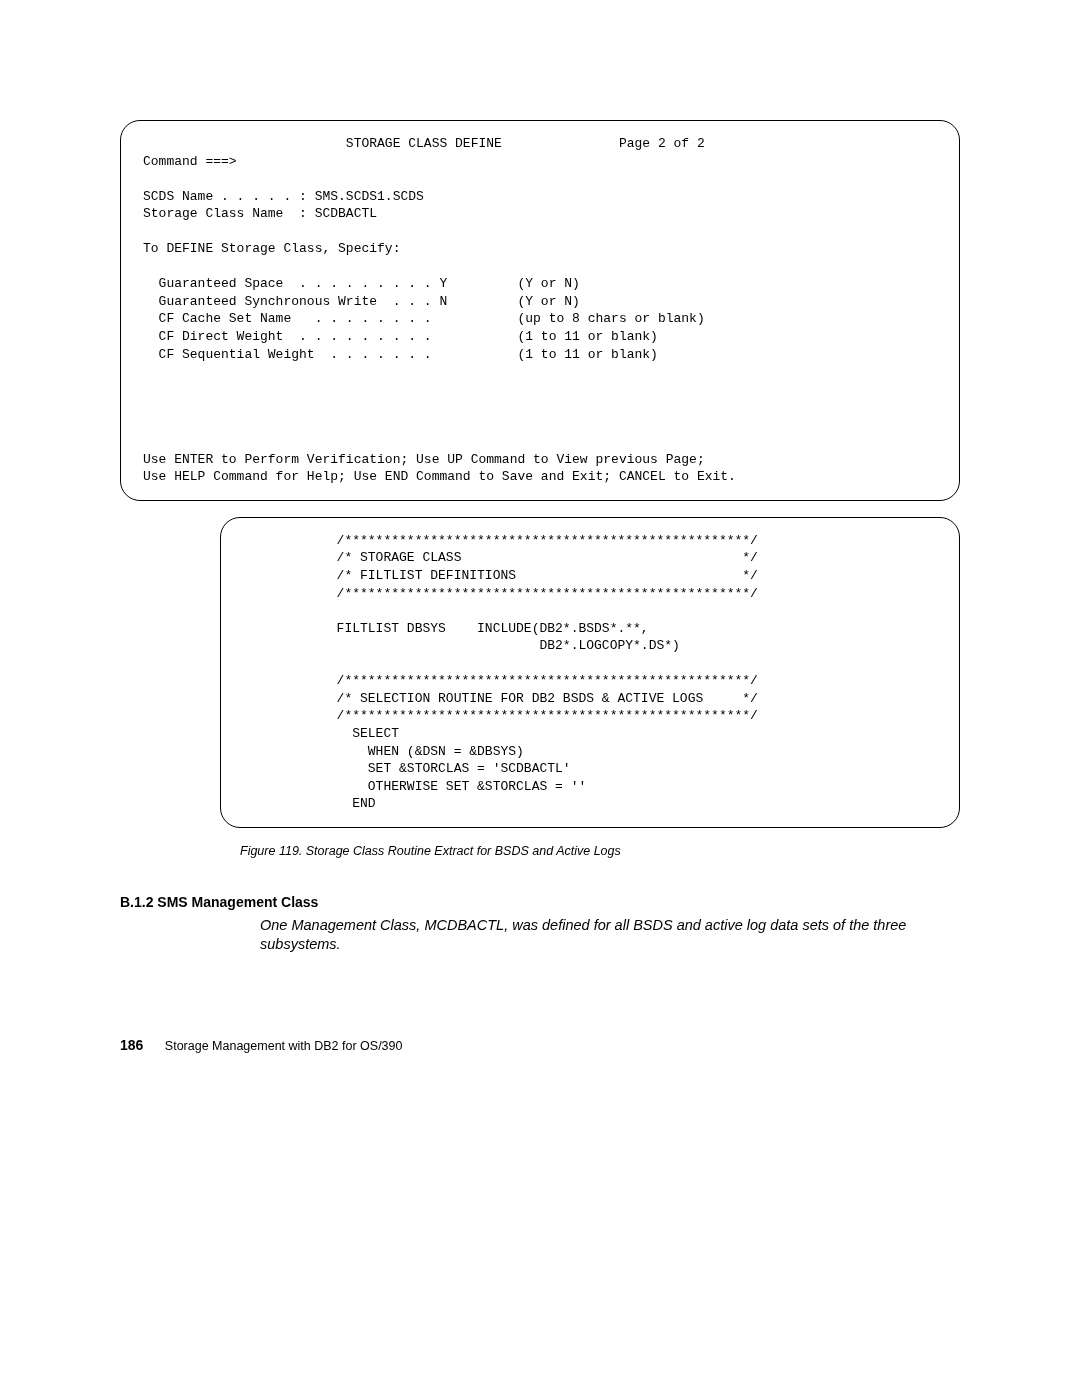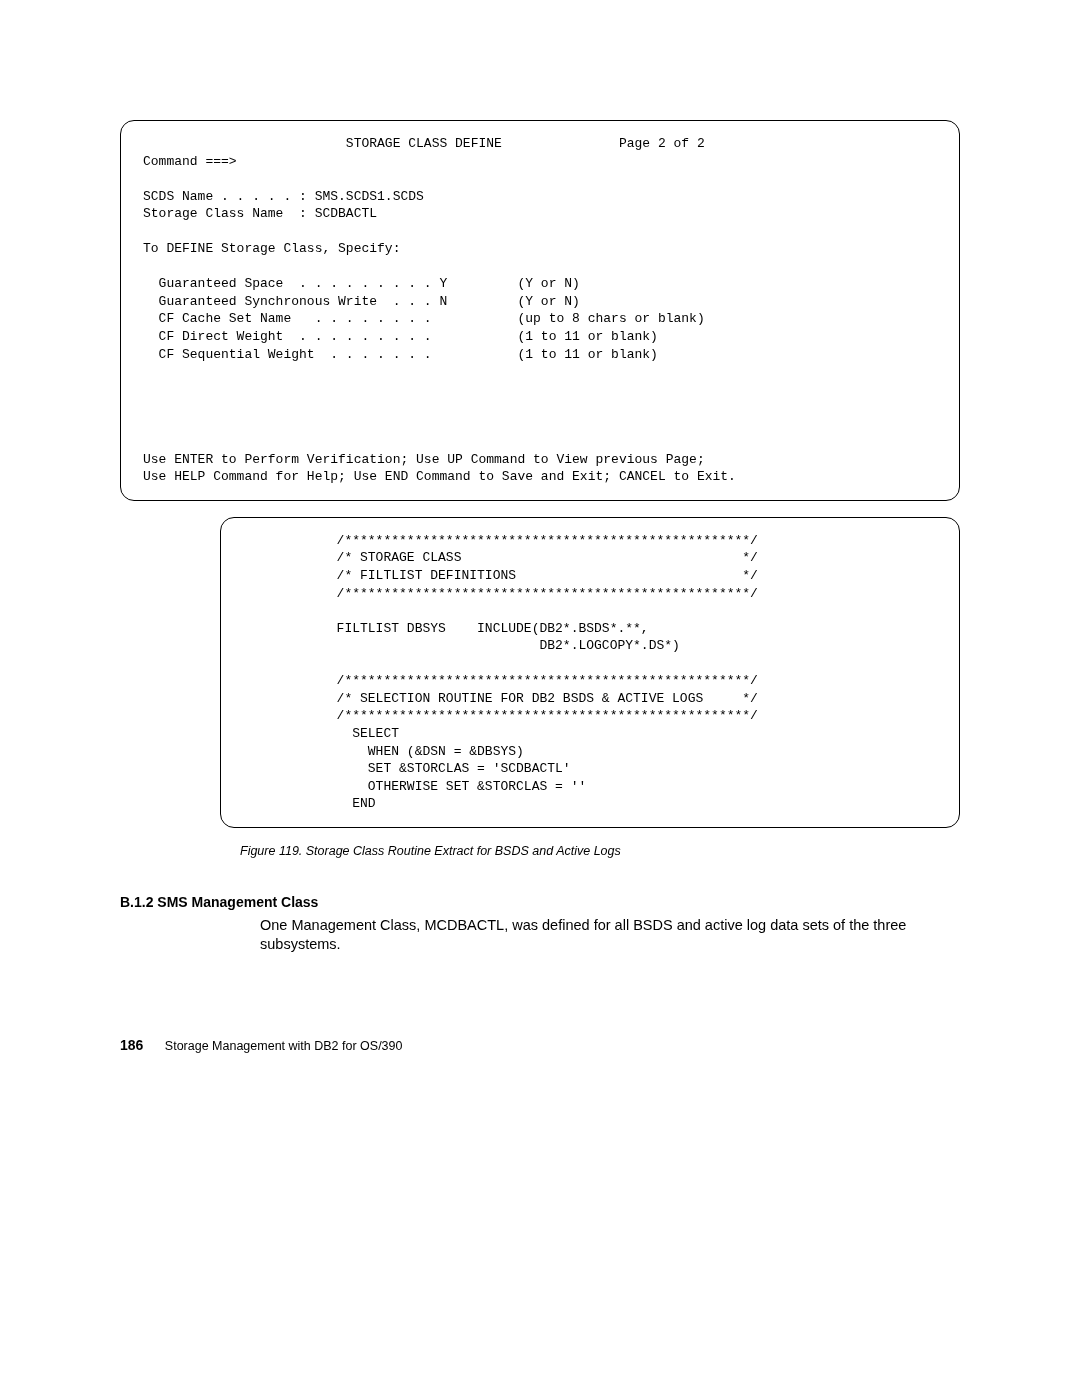--- a/index.html
+++ b/index.html
@@ -9,21 +9,21 @@
     font-family: Arial, Helvetica, sans-serif;
     font-size: 13px;
     color: #000;
     width: 1080px;
   }
   .page {
     padding: 120px 120px 60px 120px;
   }
   .terminal {
     border: 1.5px solid #000;
-    border-radius: 14px;
+    border-radius: 20px;
     padding: 14px 32px 14px 22px;
     font-family: "Courier New", monospace;
     font-size: 13px;
     white-space: pre;
     line-height: 1.35;
     margin-bottom: 16px;
   }
   .caption {
     font-style: italic;
     font-size: 12.5px;
@@ -32,20 +32,21 @@
   .section-heading {
     font-weight: bold;
     font-size: 14px;
     margin: 20px 0 6px 0;
   }
   .body-text {
     font-size: 14.5px;
     line-height: 1.35;
     margin: 0 0 16px 0;
     padding-left: 140px;
+    font-style: italic;
   }
   .footer {
     margin-top: 82px;
     font-size: 12.5px;
   }
   .footer .pn { font-weight: bold; font-size: 14px; margin-right: 18px; }
   .indent-box { margin-left: 100px; }
 </style>
 </head>
 <body>

